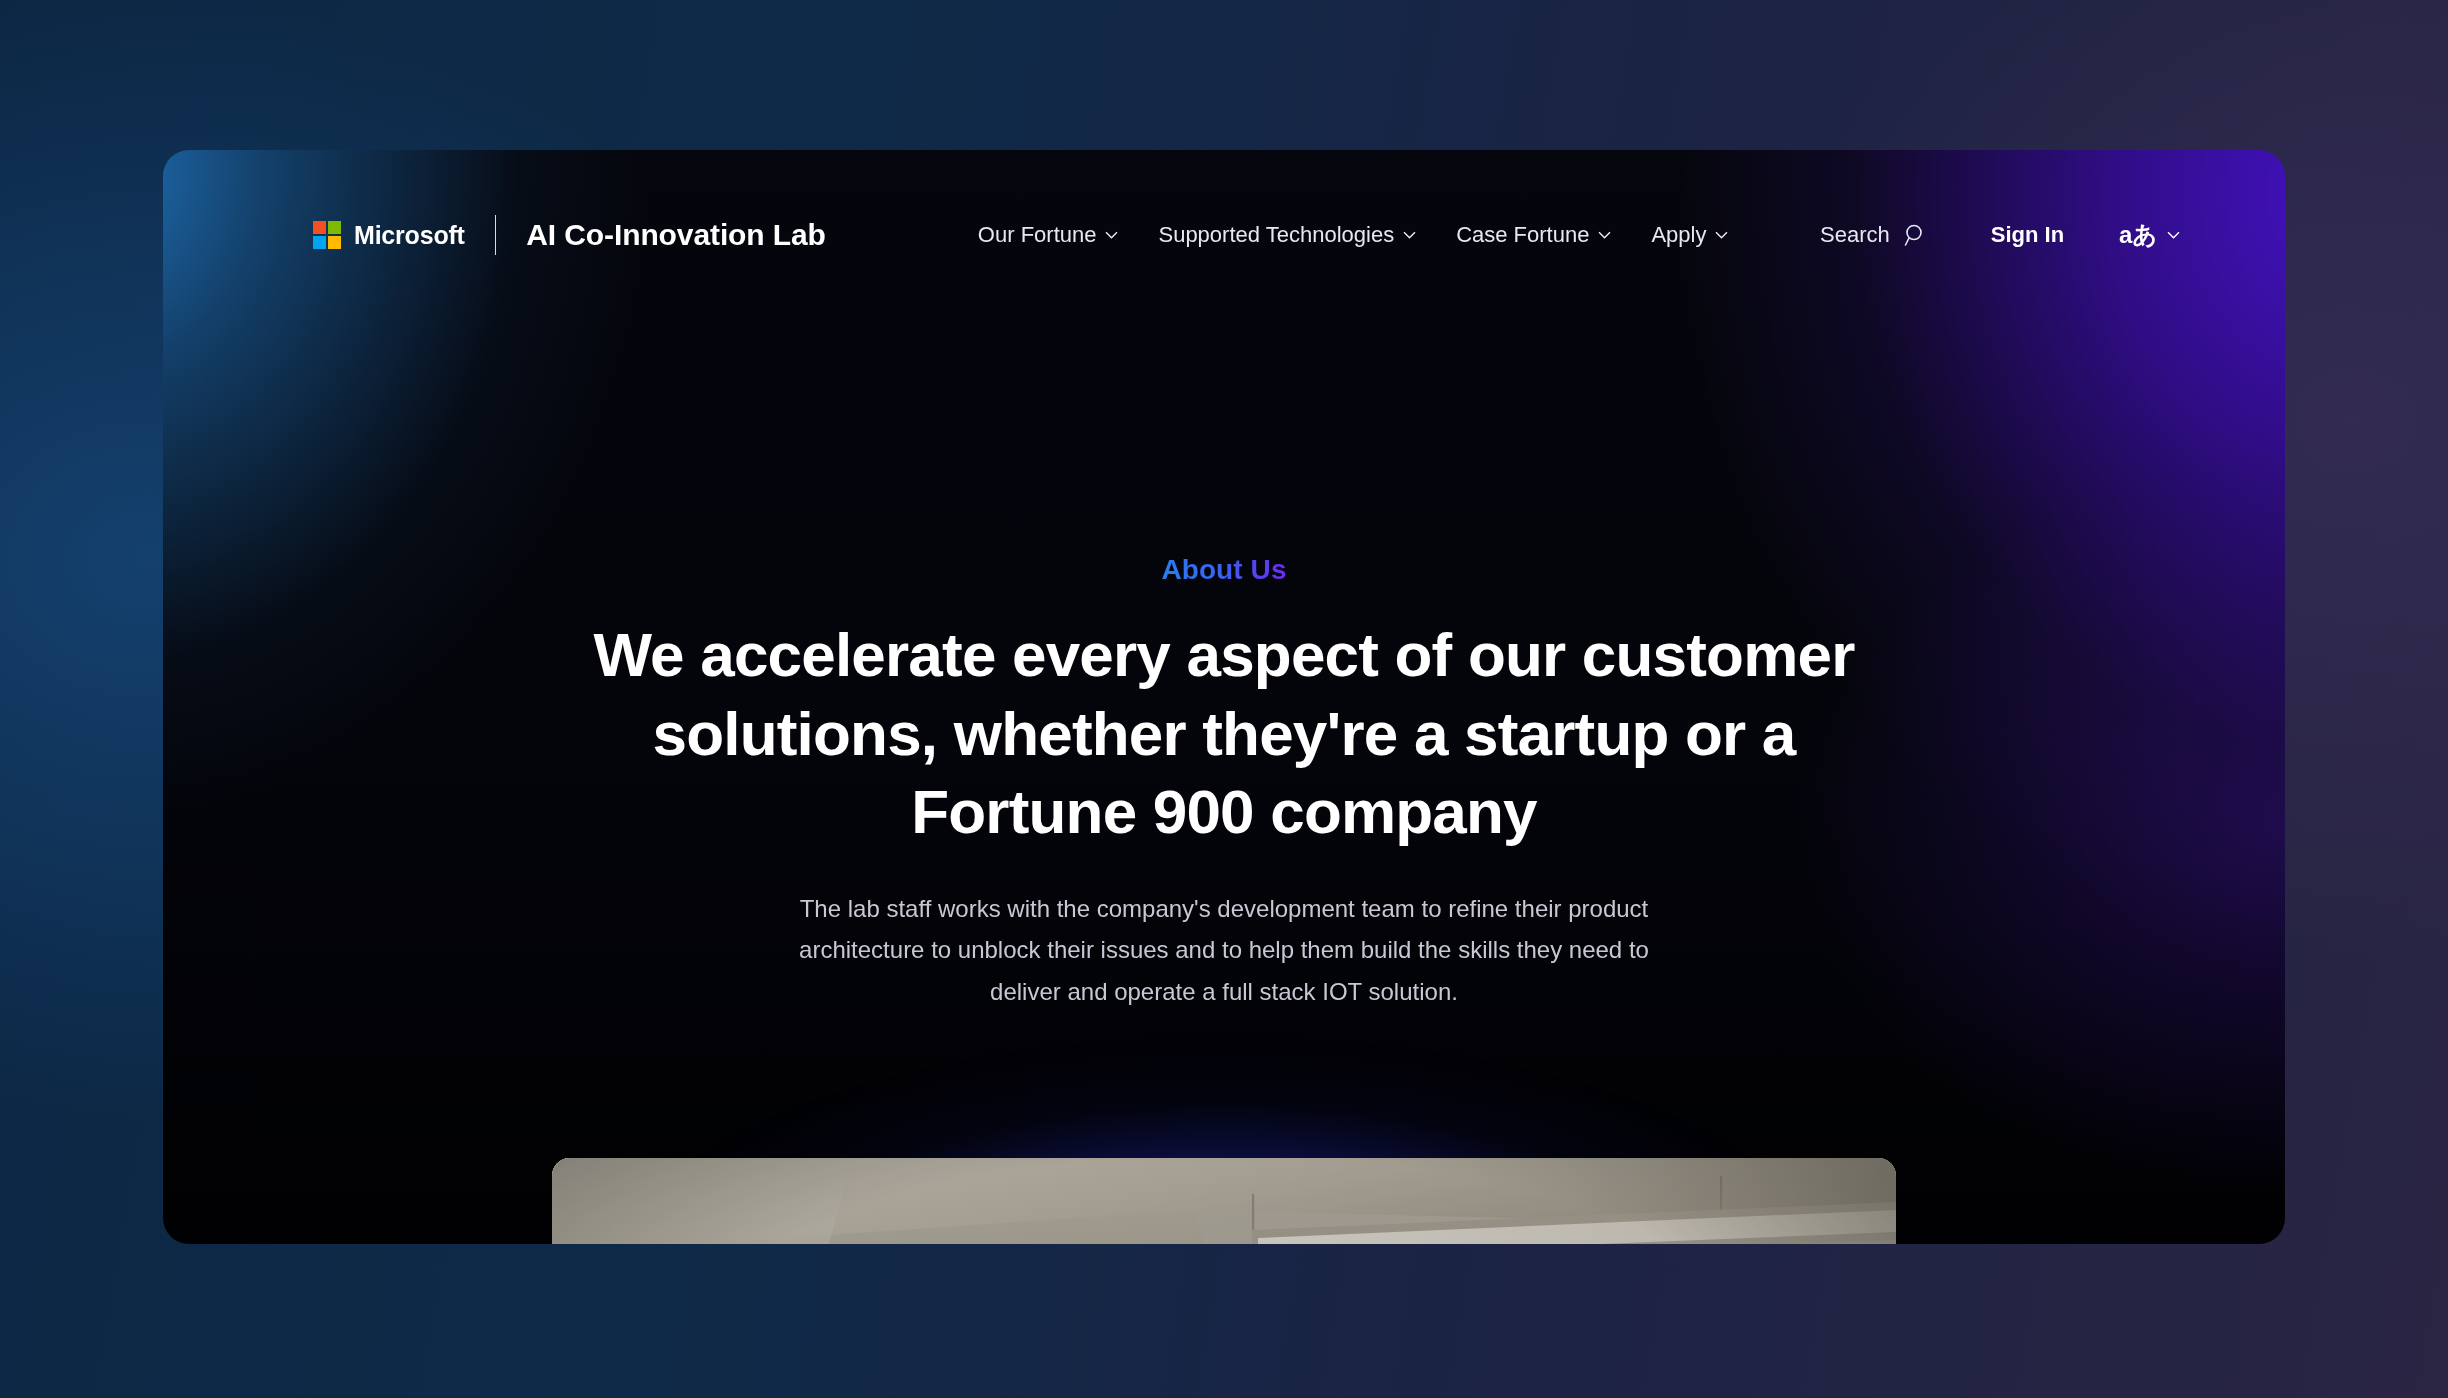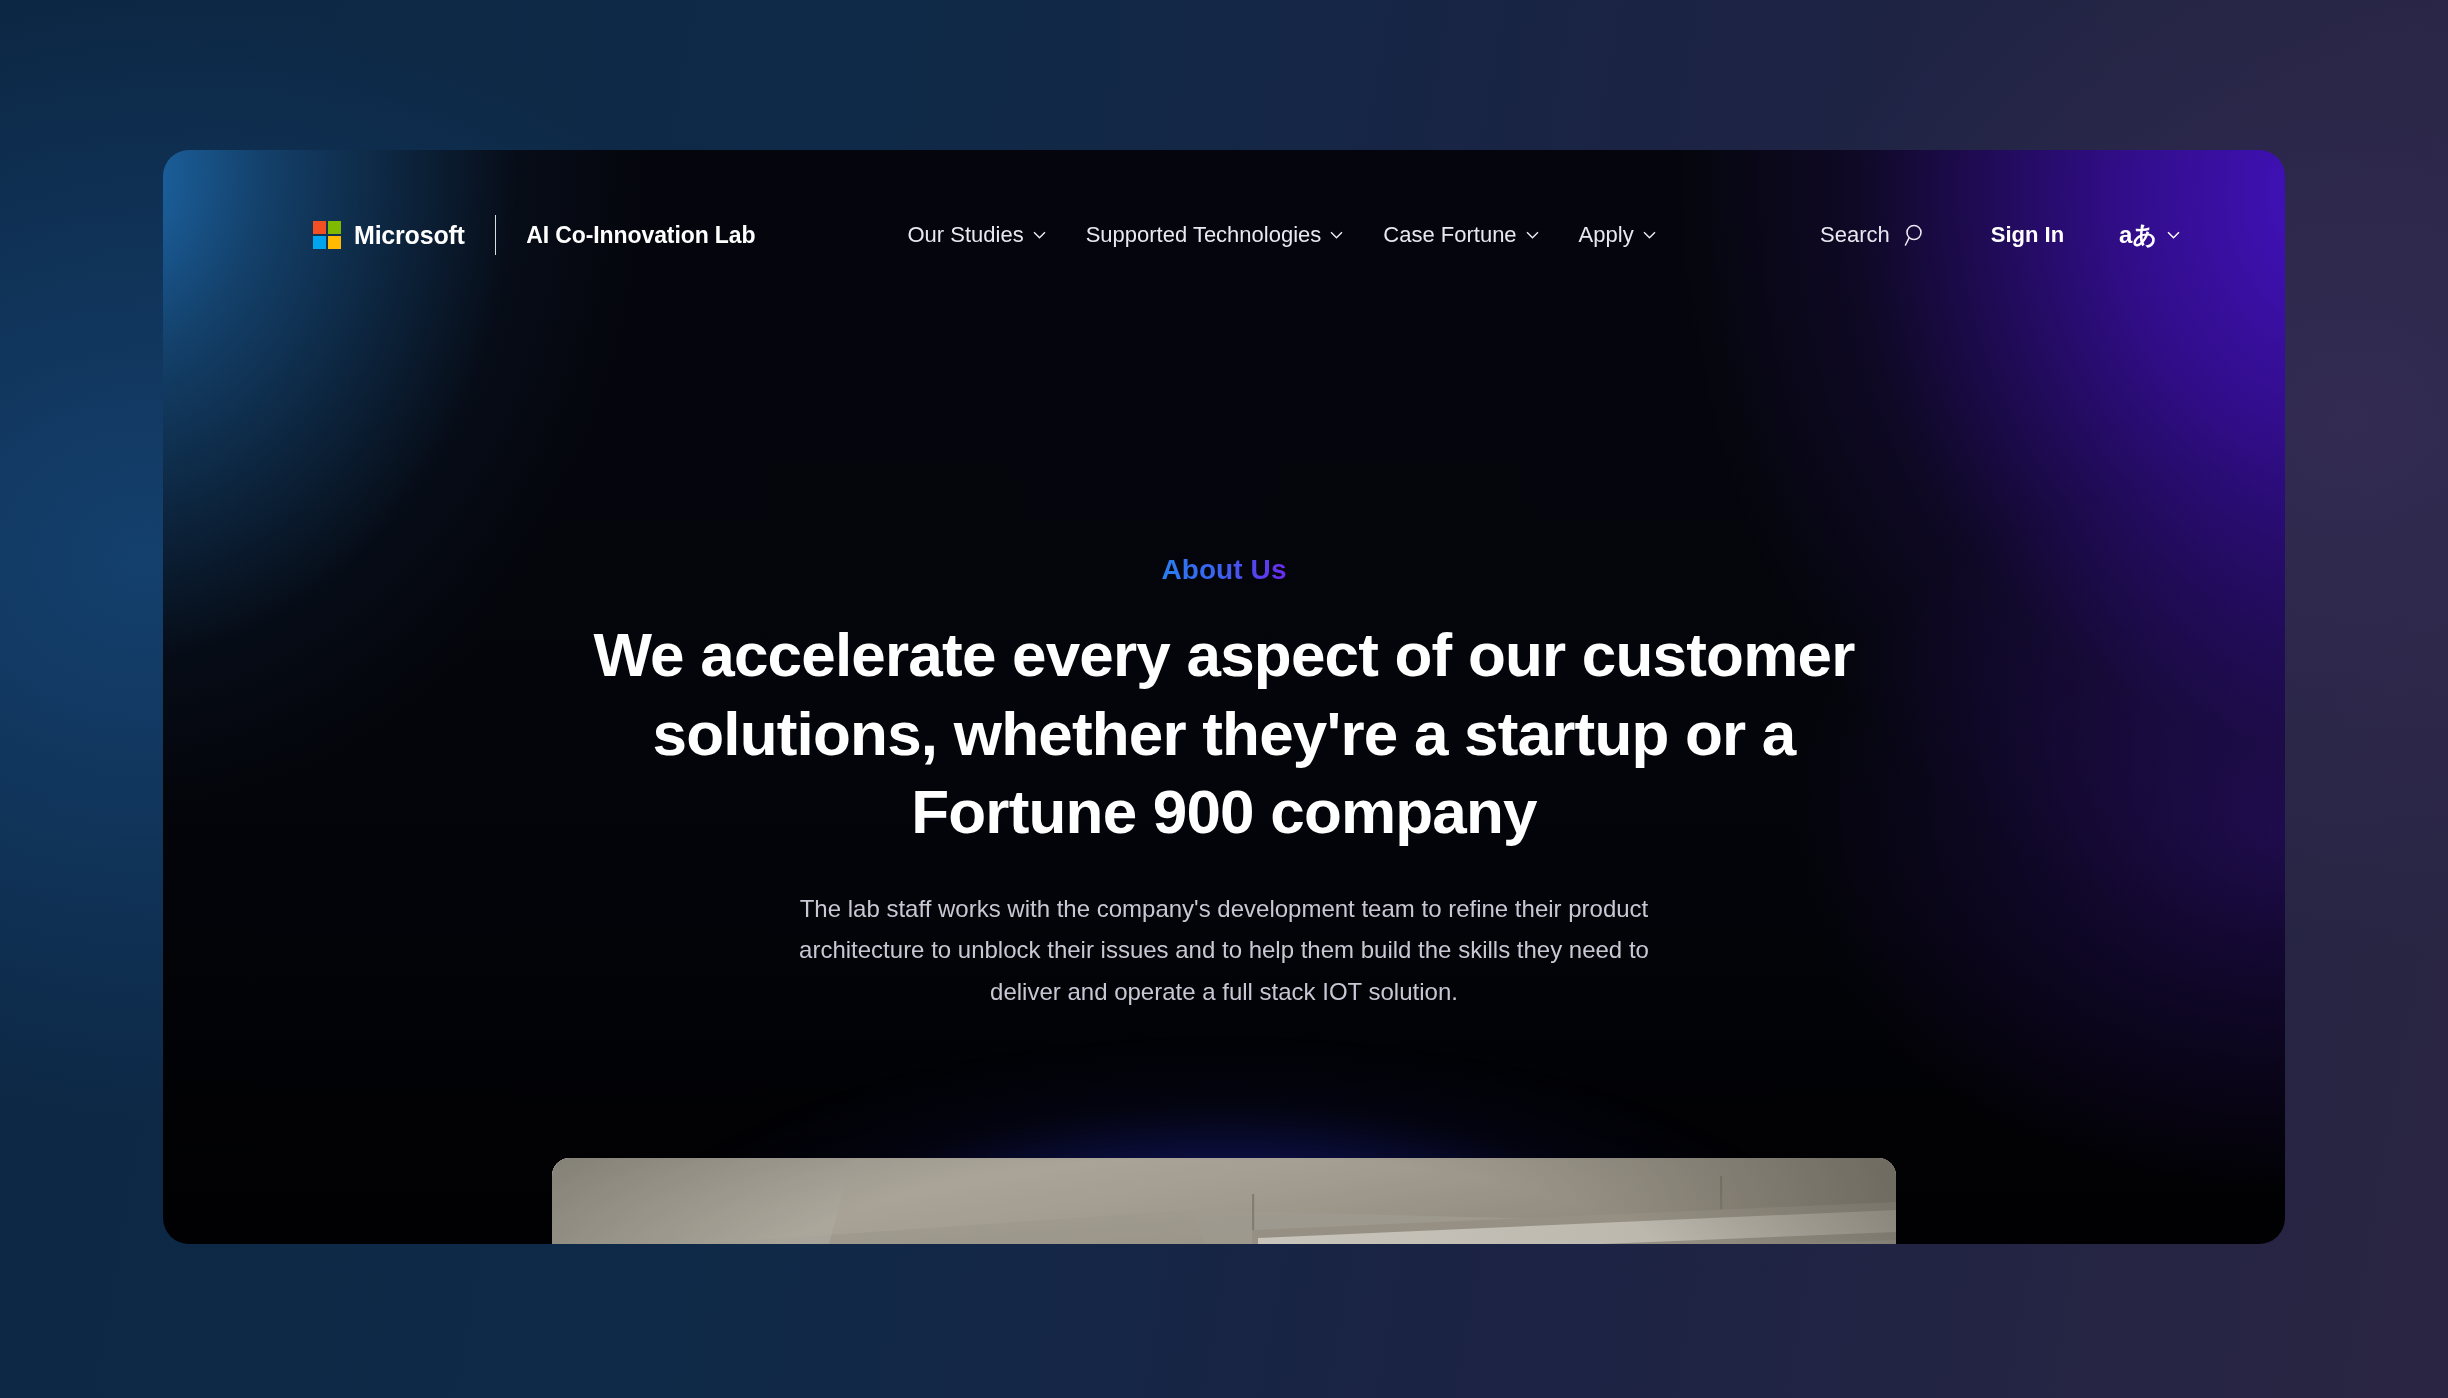--- a/index.html
+++ b/index.html
@@ -85,21 +85,21 @@
   .brand-divider {
     width:1.5px;
     height:40px;
     background:#ffffff;
     opacity:0.85;
     margin:0 30px;
   }
 
   .lab-name {
     color:#ffffff;
-    font-size:23px;
+    font-size:30px;
     font-weight:600;
     letter-spacing:-0.1px;
     white-space:nowrap;
   }
 
   .nav {
     display:flex;
     align-items:center;
     gap:40px;
     margin-left:152px;
@@ -237,21 +237,21 @@
         <i style="background:#00A4EF"></i>
         <i style="background:#FFB900"></i>
       </span>
       <span class="ms-word">Microsoft</span>
       <span class="brand-divider"></span>
       <span class="lab-name">AI Co-Innovation Lab</span>
     </div>
 
     <nav class="nav">
       <div class="nav-item">
-        <span>Our Studies</span>
+        <span>Our Fortune</span>
         <svg class="chev" viewBox="0 0 13 8">
             <path d="M1 1.3 L6.5 6.7 L12 1.3" fill="none" stroke="#e9e7f2" stroke-width="1.5"></path>
           </svg>
       </div>
       <div class="nav-item">
         <span>Supported Technologies</span>
         <svg class="chev" viewBox="0 0 13 8">
             <path d="M1 1.3 L6.5 6.7 L12 1.3" fill="none" stroke="#e9e7f2" stroke-width="1.5"></path>
           </svg>
       </div>

